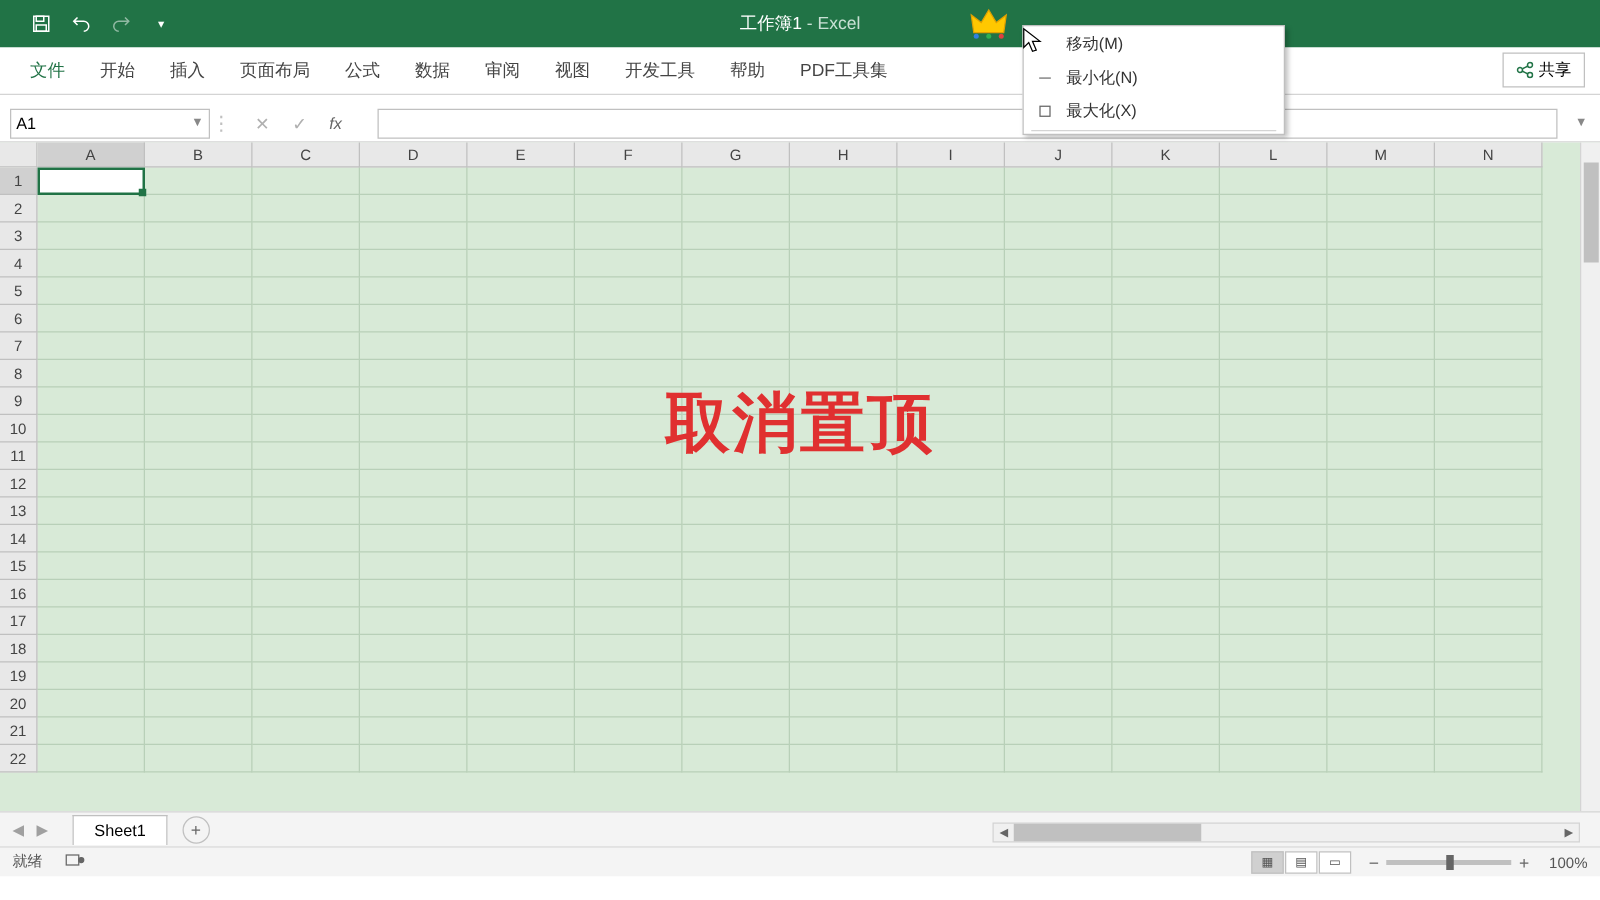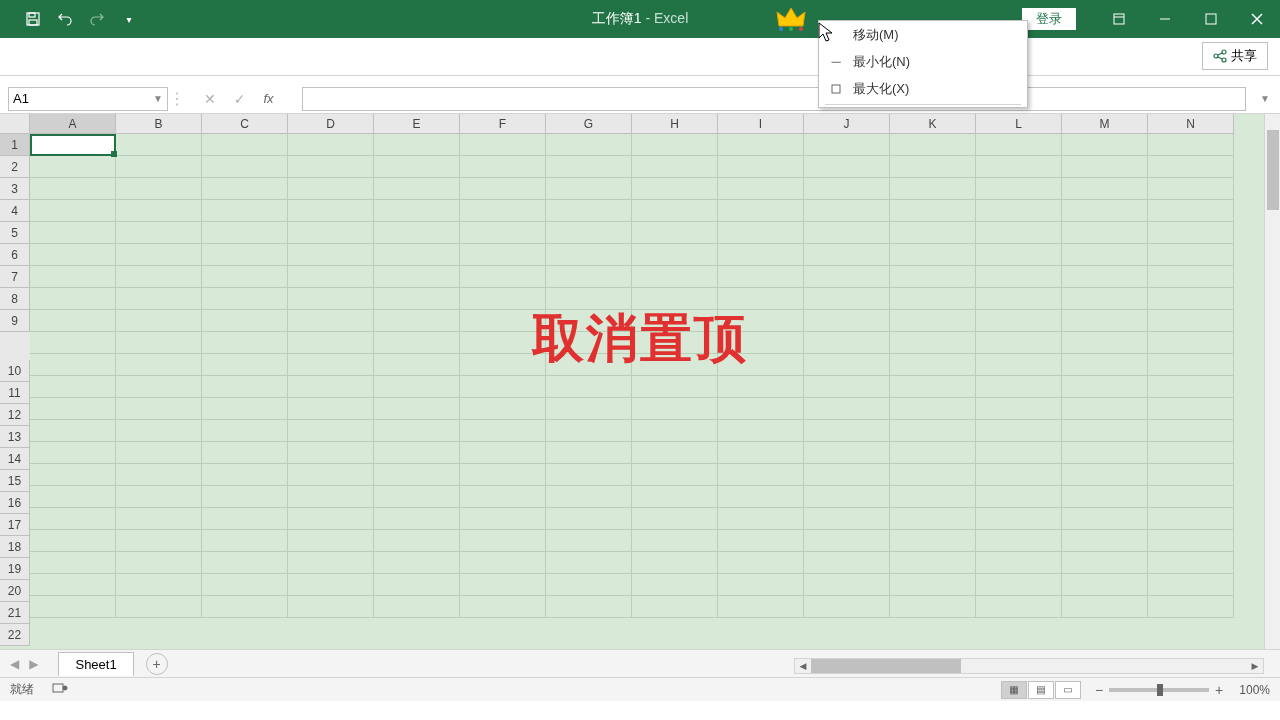--- a/index.html
+++ b/index.html
@@ -114,48 +114,36 @@
     <span>工作簿1</span><span class="dim"> - </span><span class="dim">Excel</span>
   </div>
   <div class="crown">
     <svg width="32" height="28" viewBox="0 0 32 28">
         <path d="M4 22 L2 8 L10 14 L16 4 L22 14 L30 8 L28 22 Z" fill="#ffc800" stroke="#e0a000"></path>
         <circle cx="6" cy="25" r="2" fill="#3080e0"></circle>
         <circle cx="16" cy="25" r="2" fill="#30b050"></circle>
         <circle cx="26" cy="25" r="2" fill="#e04040"></circle>
       </svg>
   </div>
-  <div class="winctrls">
-    <div class="login-btn">登录</div>
-    <div class="winbtn">
-        <svg viewBox="0 0 14 14" fill="none" stroke="currentColor">
-          <rect x="2" y="2" width="10" height="10"></rect>
-          <line x1="2" y1="5" x2="12" y2="5"></line>
-        </svg>
-      </div>
-    <div class="winbtn">
-        <svg viewBox="0 0 14 14" stroke="currentColor">
-          <line x1="2" y1="7" x2="12" y2="7"></line>
-        </svg>
-      </div>
-    <div class="winbtn">
-        <svg viewBox="0 0 14 14" fill="none" stroke="currentColor">
-          <rect x="2" y="2" width="10" height="10"></rect>
-        </svg>
-      </div>
-    <div class="winbtn">
-        <svg viewBox="0 0 14 14" stroke="currentColor" stroke-width="1.4">
-          <line x1="2" y1="2" x2="12" y2="12"></line>
-          <line x1="12" y1="2" x2="2" y2="12"></line>
-        </svg>
-      </div>
-  </div>
 </div>
 
 <div class="ribbon-tabs">
+  <div id="ribbon-tabs-container" style="display: flex; height: 100%;">
+      <div class="rtab file">文件</div>
+      <div class="rtab">开始</div>
+      <div class="rtab">插入</div>
+      <div class="rtab">页面布局</div>
+      <div class="rtab">公式</div>
+      <div class="rtab">数据</div>
+      <div class="rtab">审阅</div>
+      <div class="rtab">视图</div>
+      <div class="rtab">开发工具</div>
+      <div class="rtab">帮助</div>
+      <div class="rtab">PDF工具集</div>
+    </div>
   <div class="share-btn">
     <svg width="14" height="14" viewBox="0 0 14 14" fill="none" stroke="#217346" stroke-width="1.2">
         <circle cx="3" cy="7" r="2"></circle>
         <circle cx="11" cy="3" r="2"></circle>
         <circle cx="11" cy="11" r="2"></circle>
         <line x1="5" y1="6" x2="9" y2="4"></line>
         <line x1="5" y1="8" x2="9" y2="10"></line>
       </svg>
     <span>共享</span>
   </div>
@@ -223,21 +211,21 @@
   <div class="rowheads" id="rowheads">
       <div class="rowhead sel" style="height: 22px;">1</div>
       <div class="rowhead" style="height: 22px;">2</div>
       <div class="rowhead" style="height: 22px;">3</div>
       <div class="rowhead" style="height: 22px;">4</div>
       <div class="rowhead" style="height: 22px;">5</div>
       <div class="rowhead" style="height: 22px;">6</div>
       <div class="rowhead" style="height: 22px;">7</div>
       <div class="rowhead" style="height: 22px;">8</div>
       <div class="rowhead" style="height: 22px;">9</div>
-      <div class="rowhead" style="height: 22px; margin-top: 28px;">10</div>
+      <div class="rowhead" style="height: 22px;">10</div>
       <div class="rowhead" style="height: 22px;">11</div>
       <div class="rowhead" style="height: 22px;">12</div>
       <div class="rowhead" style="height: 22px;">13</div>
       <div class="rowhead" style="height: 22px;">14</div>
       <div class="rowhead" style="height: 22px;">15</div>
       <div class="rowhead" style="height: 22px;">16</div>
       <div class="rowhead" style="height: 22px;">17</div>
       <div class="rowhead" style="height: 22px;">18</div>
       <div class="rowhead" style="height: 22px;">19</div>
       <div class="rowhead" style="height: 22px;">20</div>

